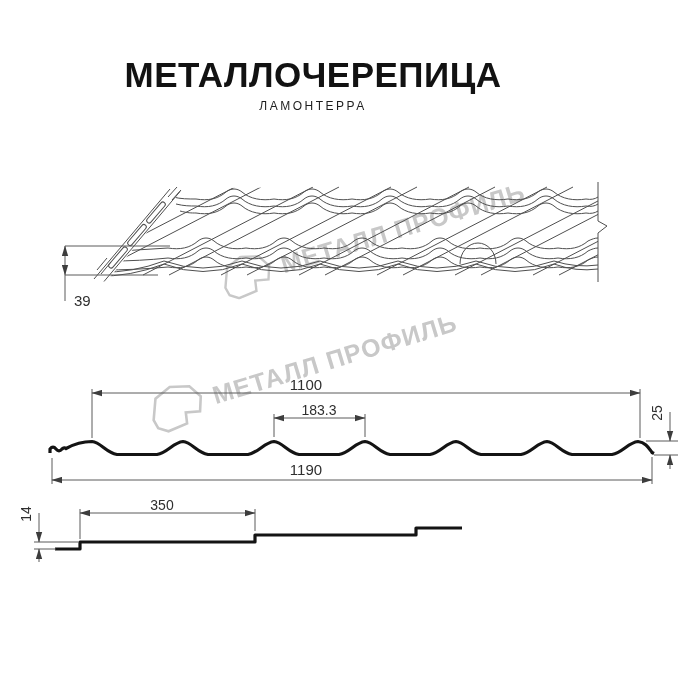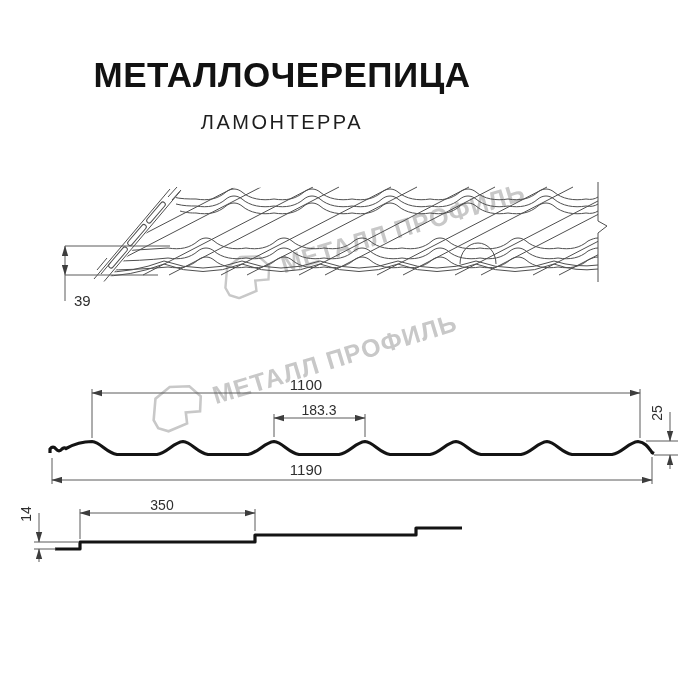--- a/index.html
+++ b/index.html
@@ -1,20 +1,20 @@
 <!DOCTYPE html>
 <html><head>
 <meta charset="utf-8">
 <style>
   html,body{margin:0;padding:0;background:#fff;}
   .page{position:relative;width:700px;height:700px;background:#ffffff;overflow:hidden;
         font-family:"Liberation Sans",sans-serif;}
-  .header{position:absolute;left:0;top:56px;width:564px;text-align:center;z-index:3;}
+  .header{position:absolute;left:0;top:56px;width:564px;text-align:center;z-index:3;padding-left:31px;}
   .title{font-size:35px;font-weight:700;color:#121212;letter-spacing:0.5px;line-height:1.1;}
-  .subtitle{margin-top:16px;font-size:20px;font-weight:400;color:#1e1e1e;letter-spacing:2.5px;}
+  .subtitle{margin-top:4px;font-size:12px;font-weight:400;color:#1e1e1e;letter-spacing:2.5px;}
   .wm{position:absolute;display:flex;align-items:center;gap:10px;z-index:1;
       transform:rotate(-17deg);transform-origin:0 50%;white-space:nowrap;}
   .wm-text{font-size:25px;font-weight:600;color:#c8c8c8;letter-spacing:1px;}
   #wm1{left:222px;top:262px;}
   #wm2{left:150px;top:392px;}
   svg.drawing{position:absolute;left:0;top:0;z-index:2;}
   .thin{stroke:#4f4f4f;stroke-width:1;fill:none;}
   .dimline{stroke:#5a5a5a;stroke-width:1;fill:none;}
   .thick{stroke:#141414;stroke-width:3.2;fill:none;stroke-linejoin:round;}
   .dimtext{font-size:15px;fill:#2f2f2f;}

